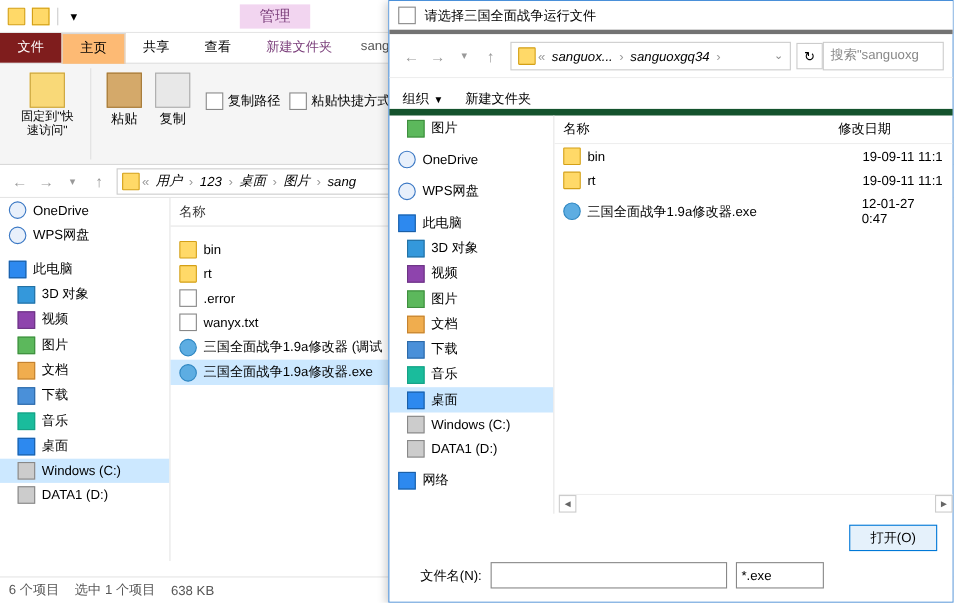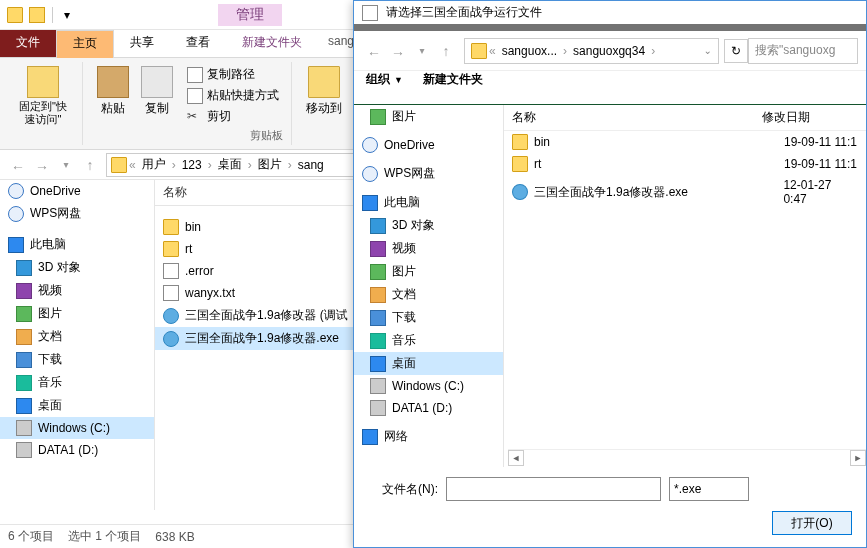--- a/index.html
+++ b/index.html
@@ -15,45 +15,45 @@
 .ribbon{height:92px;background:#f5f5f5;border-bottom:1px solid #d9d9d9;display:flex;padding:4px;}
 .ribbon-group{padding:2px 8px;border-right:1px solid #e0e0e0;display:flex;flex-direction:column;justify-content:space-between;}
 .rg-title{font-size:11px;color:#666;text-align:right;margin-top:auto;}
 .big-btn{display:flex;flex-direction:column;align-items:center;padding:2px 6px;cursor:pointer;}
 .big-btn .icon{width:32px;height:32px;background:#f9d978;border:1px solid #caa43d;margin-bottom:2px;}
 .small-btn{display:flex;align-items:center;padding:2px 4px;cursor:pointer;font-size:12px;}
 .small-btn .icon{width:16px;height:16px;margin-right:4px;}
 .addr-bar{height:30px;display:flex;align-items:center;padding:2px 6px;border-bottom:1px solid #e5e5e5;}
 .nav-btn{width:24px;height:24px;display:flex;align-items:center;justify-content:center;color:#999;cursor:pointer;font-size:14px;}
 .addr-box{flex:1;border:1px solid #ccc;height:24px;display:flex;align-items:center;padding:0 4px;margin:0 4px;}
-.crumb{padding:0 4px;cursor:pointer;}
+.crumb{padding:0 4px;cursor:pointer;font-style:italic;}
 .sep{color:#999;padding:0 2px;}
 .main-area{display:flex;height:330px;}
 .sidebar{width:155px;border-right:1px solid #e5e5e5;overflow:auto;}
 .side-item{display:flex;align-items:center;padding:3px 6px 3px 16px;cursor:pointer;}
 .side-item.top{padding-left:8px;}
 .side-item .icon{width:16px;height:16px;margin-right:6px;}
 .side-item.selected{background:#cce8ff;}
 .content{flex:1;}
 .col-header{padding:4px 8px;border-bottom:1px solid #e5e5e5;color:#333;}
 .file-row{display:flex;align-items:center;padding:3px 8px;cursor:pointer;}
 .file-row.selected{background:#cce8ff;}
 .file-row .icon{width:16px;height:16px;margin-right:6px;}
 .statusbar{height:24px;border-top:1px solid #e5e5e5;display:flex;align-items:center;padding:0 8px;font-size:11px;color:#555;position:absolute;bottom:0;left:0;right:0;}
 .statusbar span{margin-right:14px;}
 
 .dialog{position:absolute;top:0;left:353px;width:514px;height:548px;background:#fff;border:1px solid #4a90d9;box-shadow:-2px 2px 8px rgba(0,0,0,0.2);}
-.dlg-title{height:30px;background:#fff;border-bottom:7px solid #737373;display:flex;align-items:center;padding:0 8px;}
+.dlg-title{height:30px;background:#fff;border-bottom:4px solid #737373;display:flex;align-items:center;padding:0 8px;}
 .dlg-title .icon{width:16px;height:16px;border:1px solid #888;margin-right:8px;}
 .win-btns{position:absolute;top:0;right:0;display:flex;}
 .win-btn{width:45px;height:28px;display:flex;align-items:center;justify-content:center;color:#555;cursor:pointer;}
 .dlg-addr{height:40px;display:flex;align-items:center;padding:4px 8px;border-bottom:1px solid #eee;}
 .dlg-addrbox{flex:1;border:1px solid #ccc;height:26px;display:flex;align-items:center;padding:0 6px;margin:0 6px;}
 .dlg-search{width:110px;border:1px solid #ccc;height:26px;display:flex;align-items:center;padding:0 6px;color:#888;}
-.dlg-toolbar{height:34px;display:flex;align-items:flex-start;padding:0 12px;border-bottom:1px solid #14532d;font-weight:bold;}
+.dlg-toolbar{height:34px;display:flex;align-items:flex-end;padding:0 12px;border-bottom:6px solid #14532d;}
 .dlg-tool{margin-right:20px;cursor:pointer;display:flex;align-items:center;}
 .dlg-body{display:flex;height:362px;}
 .dlg-side{width:150px;border-right:1px solid #e5e5e5;overflow:hidden;}
 .dlg-content{flex:1;overflow:hidden;}
 .dlg-cols{display:flex;padding:4px 8px;border-bottom:1px solid #eee;}
 .dlg-col1{width:250px;}
 .dlg-bottom{padding:10px 14px;}
 .dlg-row{display:flex;align-items:center;margin-bottom:10px;}
 .dlg-row label{width:70px;text-align:right;margin-right:8px;}
 .dlg-input{width:215px;height:24px;border:1px solid #888;padding:0 4px;}
@@ -70,21 +70,21 @@
 .i-cloud{background:#e8f0fb;border:1px solid #3b78c4;border-radius:50%;}
 .i-pic{background:#5cb85c;border:1px solid #3e8e3e;}
 .i-vid{background:#8e44ad;border:1px solid #6c3483;}
 .i-doc{background:#f0ad4e;border:1px solid #c48230;}
 .i-down{background:#4a90d9;border:1px solid #2d6aa8;}
 .i-music{background:#1abc9c;border:1px solid #16a085;}
 .i-3d{background:#3498db;border:1px solid #2471a3;}
 .i-desk{background:#2d89ef;border:1px solid #1b5fa6;}
 .i-exe{background:#5dade2;border:1px solid #2e86c1;border-radius:50%;}
 .ribbon-row{display:flex;}
-.flex-col{display:flex;flex-direction:column;justify-content:center;}
+.flex-col{display:flex;flex-direction:row;justify-content:center;}
 </style>
 </head>
 <body>
 
 <div class="titlebar">
   <div class="qat i-folder"></div>
   <div class="qat"></div>
   <div style="width:6px;border-left:1px solid #ccc;height:16px;margin:0 4px;"></div>
   <span style="margin-left:2px;">▾</span>
 </div>
@@ -381,25 +381,25 @@
         </div>
     </div>
   </div>
   <div class="scroll-bottom">
     <div class="scroll-btn">◄</div>
     <div style="flex:1;"></div>
     <div class="scroll-btn">►</div>
   </div>
   <div class="dlg-bottom">
     <div class="dlg-row">
+      <div class="dlg-open">
+          <span>打开(O)</span>
+        </div>
+    </div>
+    <div class="dlg-row">
       <label>文件名(N):</label>
       <input class="dlg-input" style="">
       <div class="dlg-filter">
           <span>*.exe</span>
         </div>
     </div>
-    <div class="dlg-row">
-      <div class="dlg-open">
-          <span>打开(O)</span>
-        </div>
-    </div>
   </div>
 </div>
 
 </body></html>

